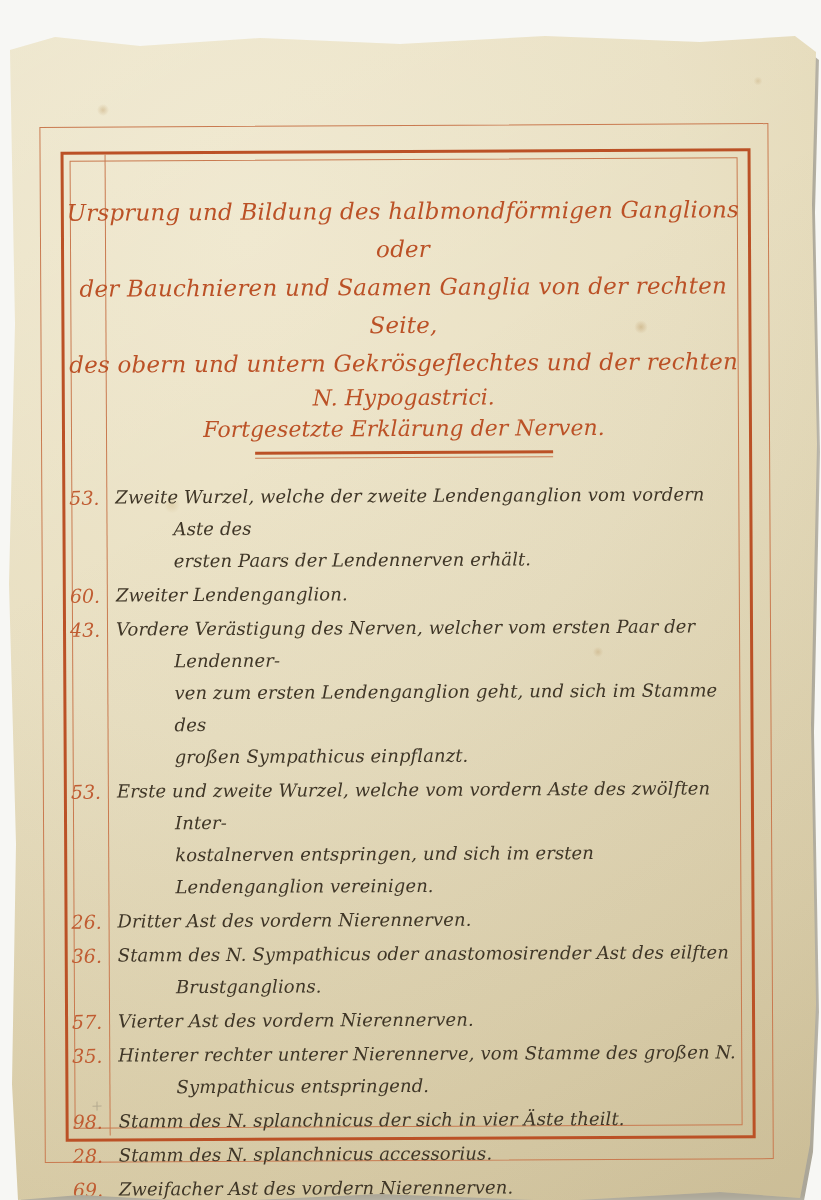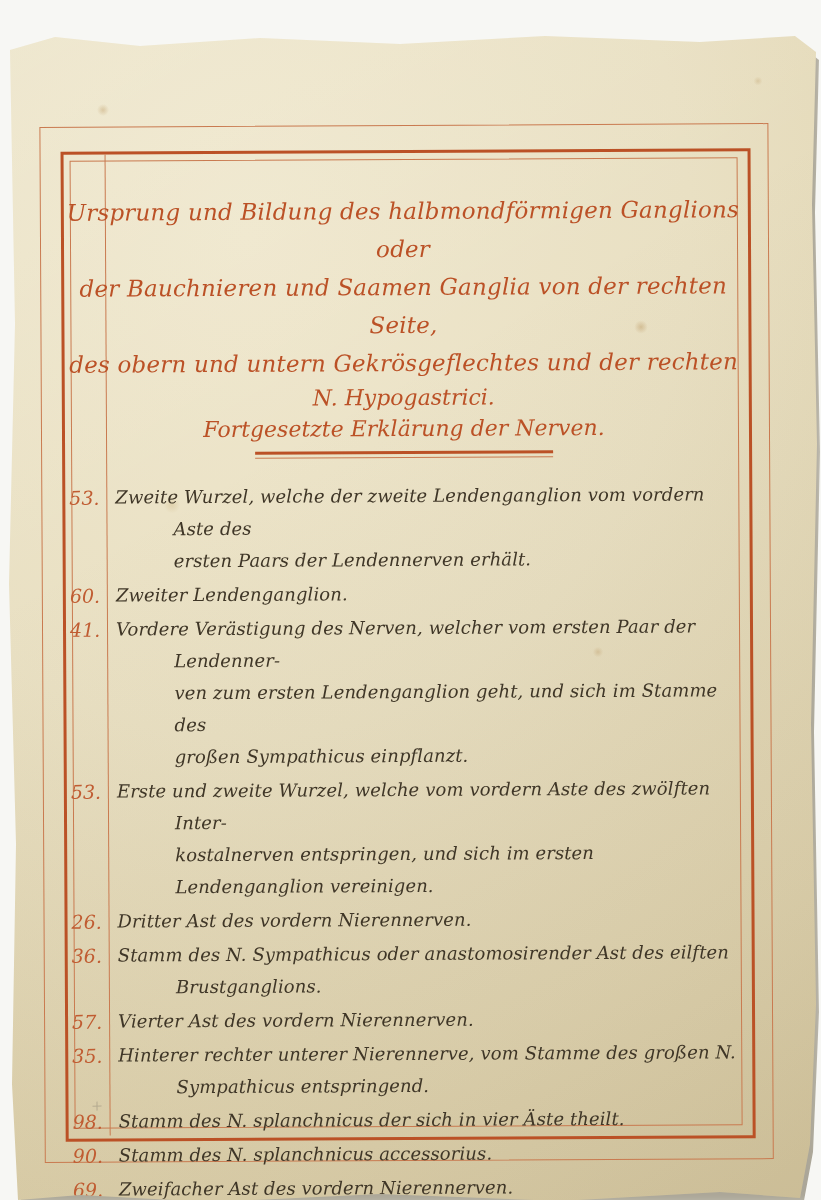--- a/index.html
+++ b/index.html
@@ -105,21 +105,21 @@
       <div class="entries" id="entries">
           <div class="entry">
             <span class="num">53.</span>
             <div class="etext">Zweite Wurzel, welche der zweite Lendenganglion vom vordern Aste des<br>ersten Paars der Lendennerven erhält.</div>
           </div>
           <div class="entry">
             <span class="num">60.</span>
             <div class="etext">Zweiter Lendenganglion.</div>
           </div>
           <div class="entry">
-            <span class="num">41.</span>
+            <span class="num">43.</span>
             <div class="etext">Vordere Verästigung des Nerven, welcher vom ersten Paar der Lendenner-<br>ven zum ersten Lendenganglion geht, und sich im Stamme des<br>großen Sympathicus einpflanzt.</div>
           </div>
           <div class="entry">
             <span class="num">53.</span>
             <div class="etext">Erste und zweite Wurzel, welche vom vordern Aste des zwölften Inter-<br>kostalnerven entspringen, und sich im ersten Lendenganglion vereinigen.</div>
           </div>
           <div class="entry">
             <span class="num">26.</span>
             <div class="etext">Dritter Ast des vordern Nierennerven.</div>
           </div>
@@ -133,21 +133,21 @@
           </div>
           <div class="entry">
             <span class="num">35.</span>
             <div class="etext">Hinterer rechter unterer Nierennerve, vom Stamme des großen N.<br>Sympathicus entspringend.</div>
           </div>
           <div class="entry">
             <span class="num">98.</span>
             <div class="etext">Stamm des N. splanchnicus der sich in vier Äste theilt.</div>
           </div>
           <div class="entry">
-            <span class="num">90.</span>
+            <span class="num">28.</span>
             <div class="etext">Stamm des N. splanchnicus accessorius.</div>
           </div>
           <div class="entry">
             <span class="num">69.</span>
             <div class="etext">Zweifacher Ast des vordern Nierennerven.</div>
           </div>
         </div>
 
       <div class="pencil-cross"></div>
     </div>

